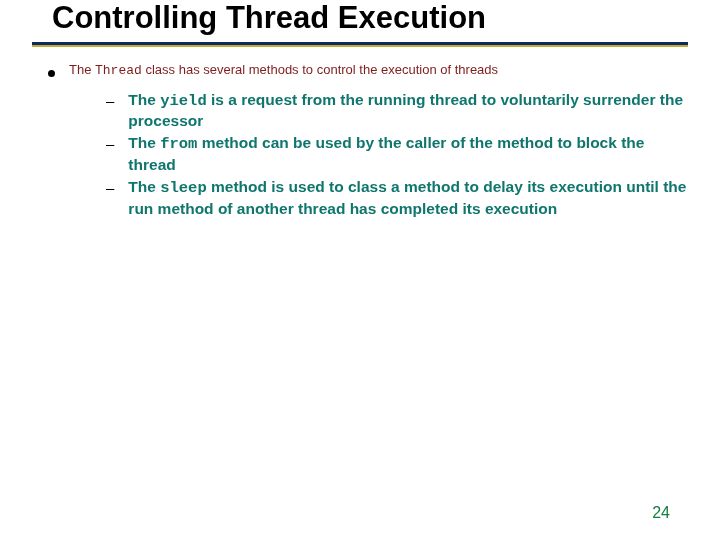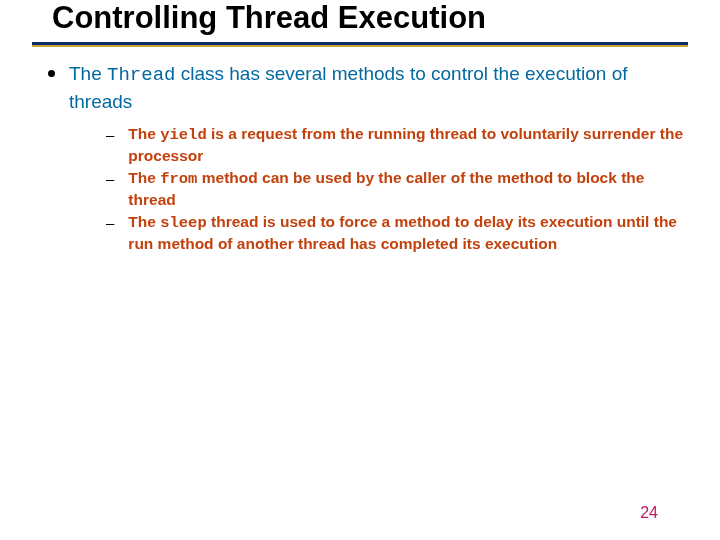--- a/index.html
+++ b/index.html
@@ -42,22 +42,22 @@
   .top-bullet .dot {
     width: 7px;
     height: 7px;
     background: #000;
     border-radius: 50%;
     margin-top: 9px;
     margin-right: 14px;
     flex-shrink: 0;
   }
   .top-bullet .text {
-    font-size: 19px;
-    color: #0369a1;
+    font-size: 13px;
+    color: #7f1d1d;
     line-height: 1.35;
   }
   .mono {
     font-family: "Courier New", Courier, monospace;
   }
   .sub-list {
     padding-left: 58px;
     padding-top: 4px;
   }
   .sub-bullet {
@@ -69,29 +69,29 @@
     font-size: 15px;
     color: #000;
     margin-right: 14px;
     flex-shrink: 0;
     line-height: 1.35;
     margin-top: 1px;
   }
   .sub-bullet .text {
     font-size: 15.5px;
     font-weight: bold;
-    color: #c2410c;
+    color: #0f766e;
     line-height: 1.32;
   }
   .page-number {
     position: absolute;
     bottom: 18px;
-    right: 62px;
+    right: 50px;
     font-size: 16px;
-    color: #be185d;
+    color: #15803d;
   }
 </style>
 </head>
 <body>
 
 <div class="slide">
 
   <div class="title">Controlling Thread Execution</div>
   <hr class="title-rule">
 
@@ -116,21 +116,21 @@
       <div class="sub-bullet">
         <div class="dash">–</div>
         <div class="text">
           <span>The </span><span class="mono">from</span><span> method can be used by the caller of the method to block the thread</span>
         </div>
       </div>
 
       <div class="sub-bullet">
         <div class="dash">–</div>
         <div class="text">
-          <span>The </span><span class="mono">sleep</span><span> thread is used to force a method to delay its execution until the run method of another thread has completed its execution</span>
+          <span>The </span><span class="mono">sleep</span><span> method is used to class a method to delay its execution until the run method of another thread has completed its execution</span>
         </div>
       </div>
 
     </div>
 
   </div>
 
   <div class="page-number">24</div>
 
 </div>

